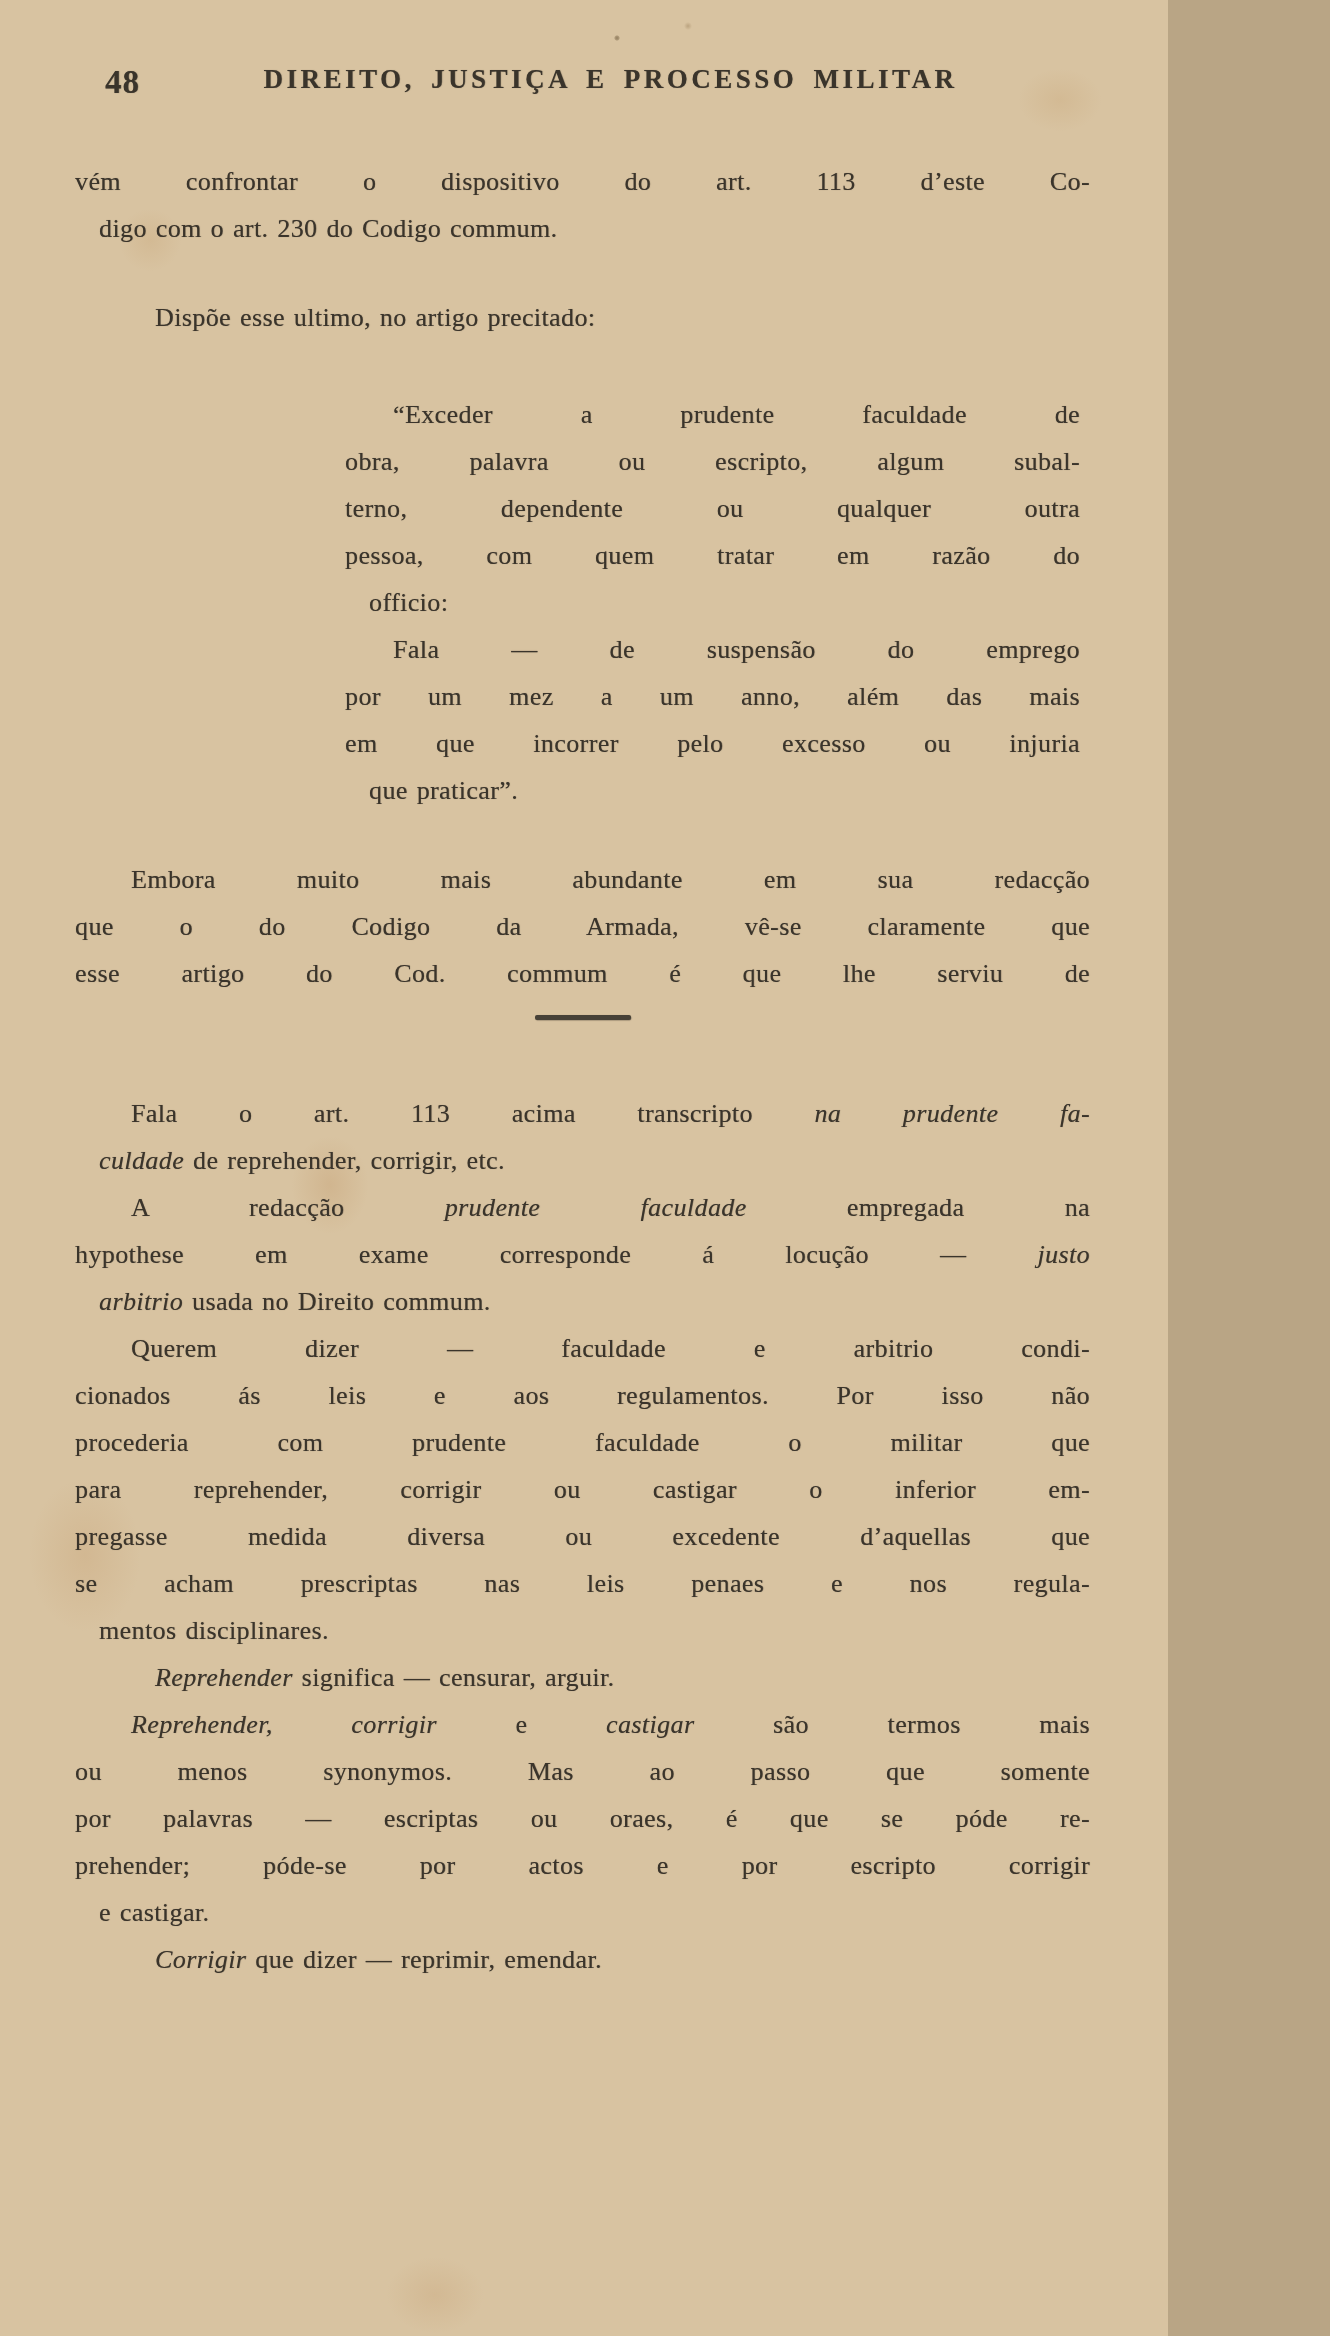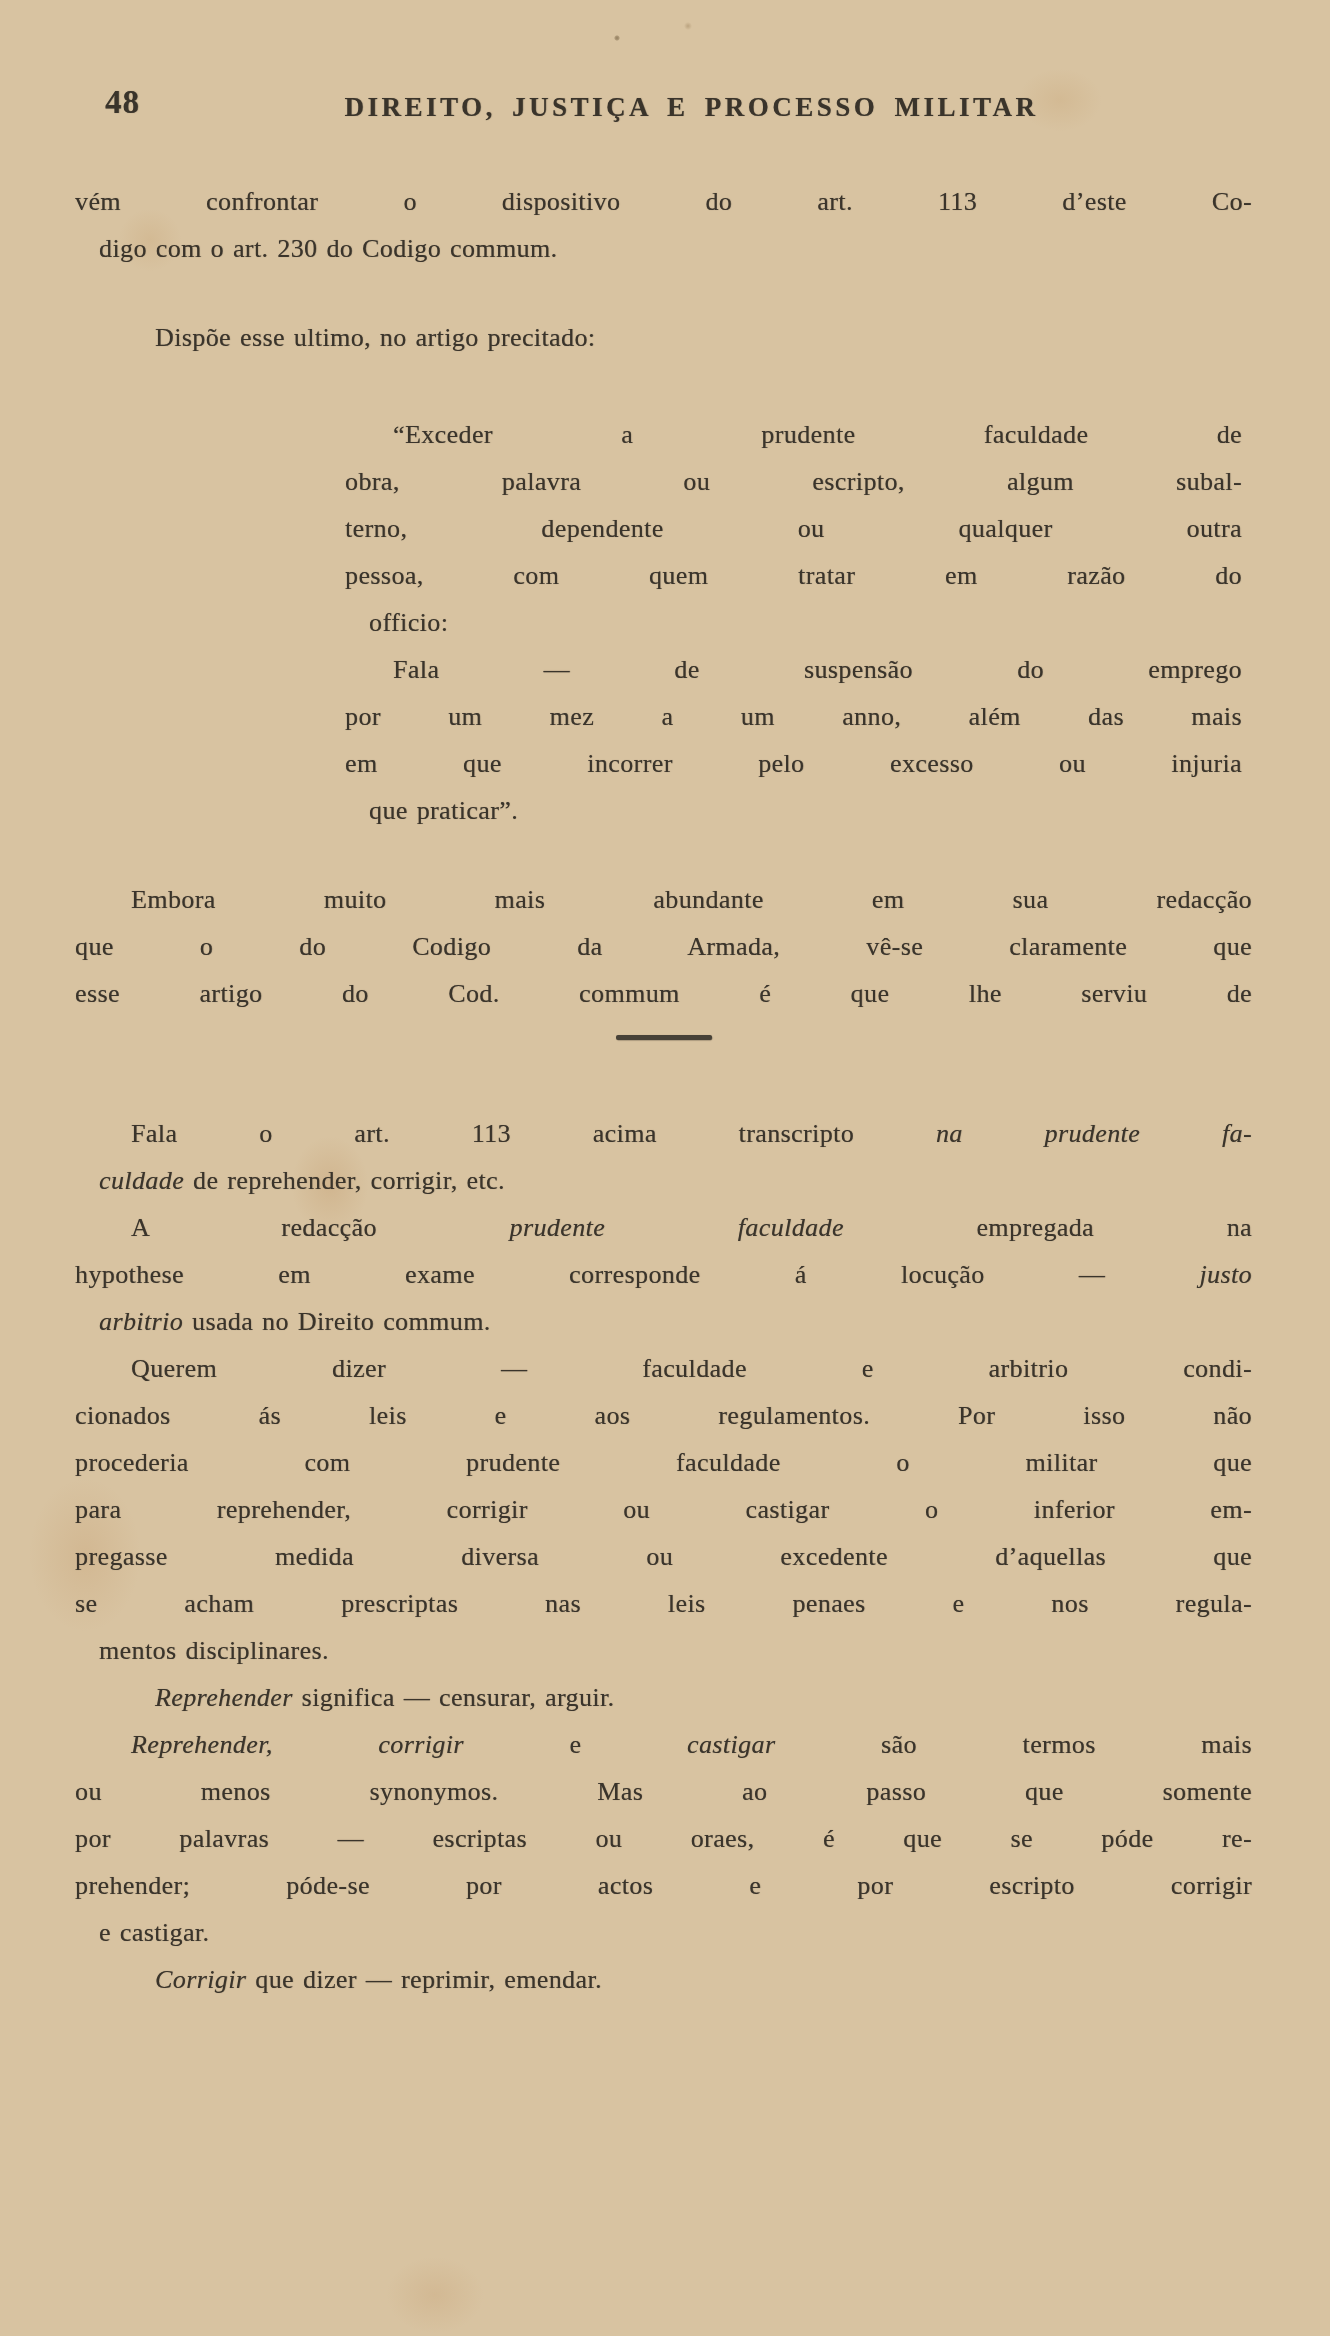--- a/index.html
+++ b/index.html
@@ -2,24 +2,24 @@
 <html><head>
 <meta charset="utf-8">
 <style>
   html, body {
     margin: 0;
     padding: 0;
     background: #b9a585;
   }
   .page {
     position: relative;
-    width: 1330px;
+    width: 1168px;
     height: 2336px;
     box-sizing: border-box;
-    padding: 84px 78px 0 75px;
+    padding: 64px 78px 0 75px;
     background-color: #d8c3a1;
     background-image:
       radial-gradient(circle 3px at 617px 38px, rgba(92,72,42,0.55) 0, rgba(92,72,42,0.35) 2px, rgba(92,72,42,0) 3px),
       radial-gradient(circle 4px at 688px 26px, rgba(120,90,50,0.30) 0, rgba(120,90,50,0) 4px),
       radial-gradient(ellipse 80px 110px at 85px 1555px, rgba(175,115,55,0.14), rgba(175,115,55,0) 70%),
       radial-gradient(ellipse 55px 70px at 330px 1185px, rgba(170,110,50,0.16), rgba(170,110,50,0) 70%),
       radial-gradient(ellipse 70px 55px at 435px 2295px, rgba(170,110,50,0.12), rgba(170,110,50,0) 70%),
       radial-gradient(ellipse 60px 45px at 1060px 100px, rgba(175,120,55,0.12), rgba(175,120,55,0) 70%),
       radial-gradient(ellipse 45px 45px at 150px 240px, rgba(175,120,55,0.12), rgba(175,120,55,0) 70%),
       radial-gradient(ellipse 120% 115% at 50% 48%, rgba(0,0,0,0) 62%, rgba(108,84,50,0.20) 100%);
@@ -43,21 +43,20 @@
     text-shadow: 0.4px 0.4px 0.8px rgba(56,50,40,0.5);
   }
   .running-title {
     display: inline-block;
     font-size: 27px;
     font-weight: 700;
     letter-spacing: 3.5px;
     word-spacing: 6px;
     transform: translateX(28px);
     text-shadow: 0.4px 0.4px 0.8px rgba(56,50,40,0.5);
-    margin-top: 8px;
   }
   .text-block {
     font-size: 26px;
     line-height: 47px;
     letter-spacing: 0.4px;
     word-spacing: 2px;
     text-shadow: 0.35px 0.35px 0.7px rgba(56,50,40,0.55);
   }
   .para { margin: 0; }
   .para.gap { margin-top: 42px; }

